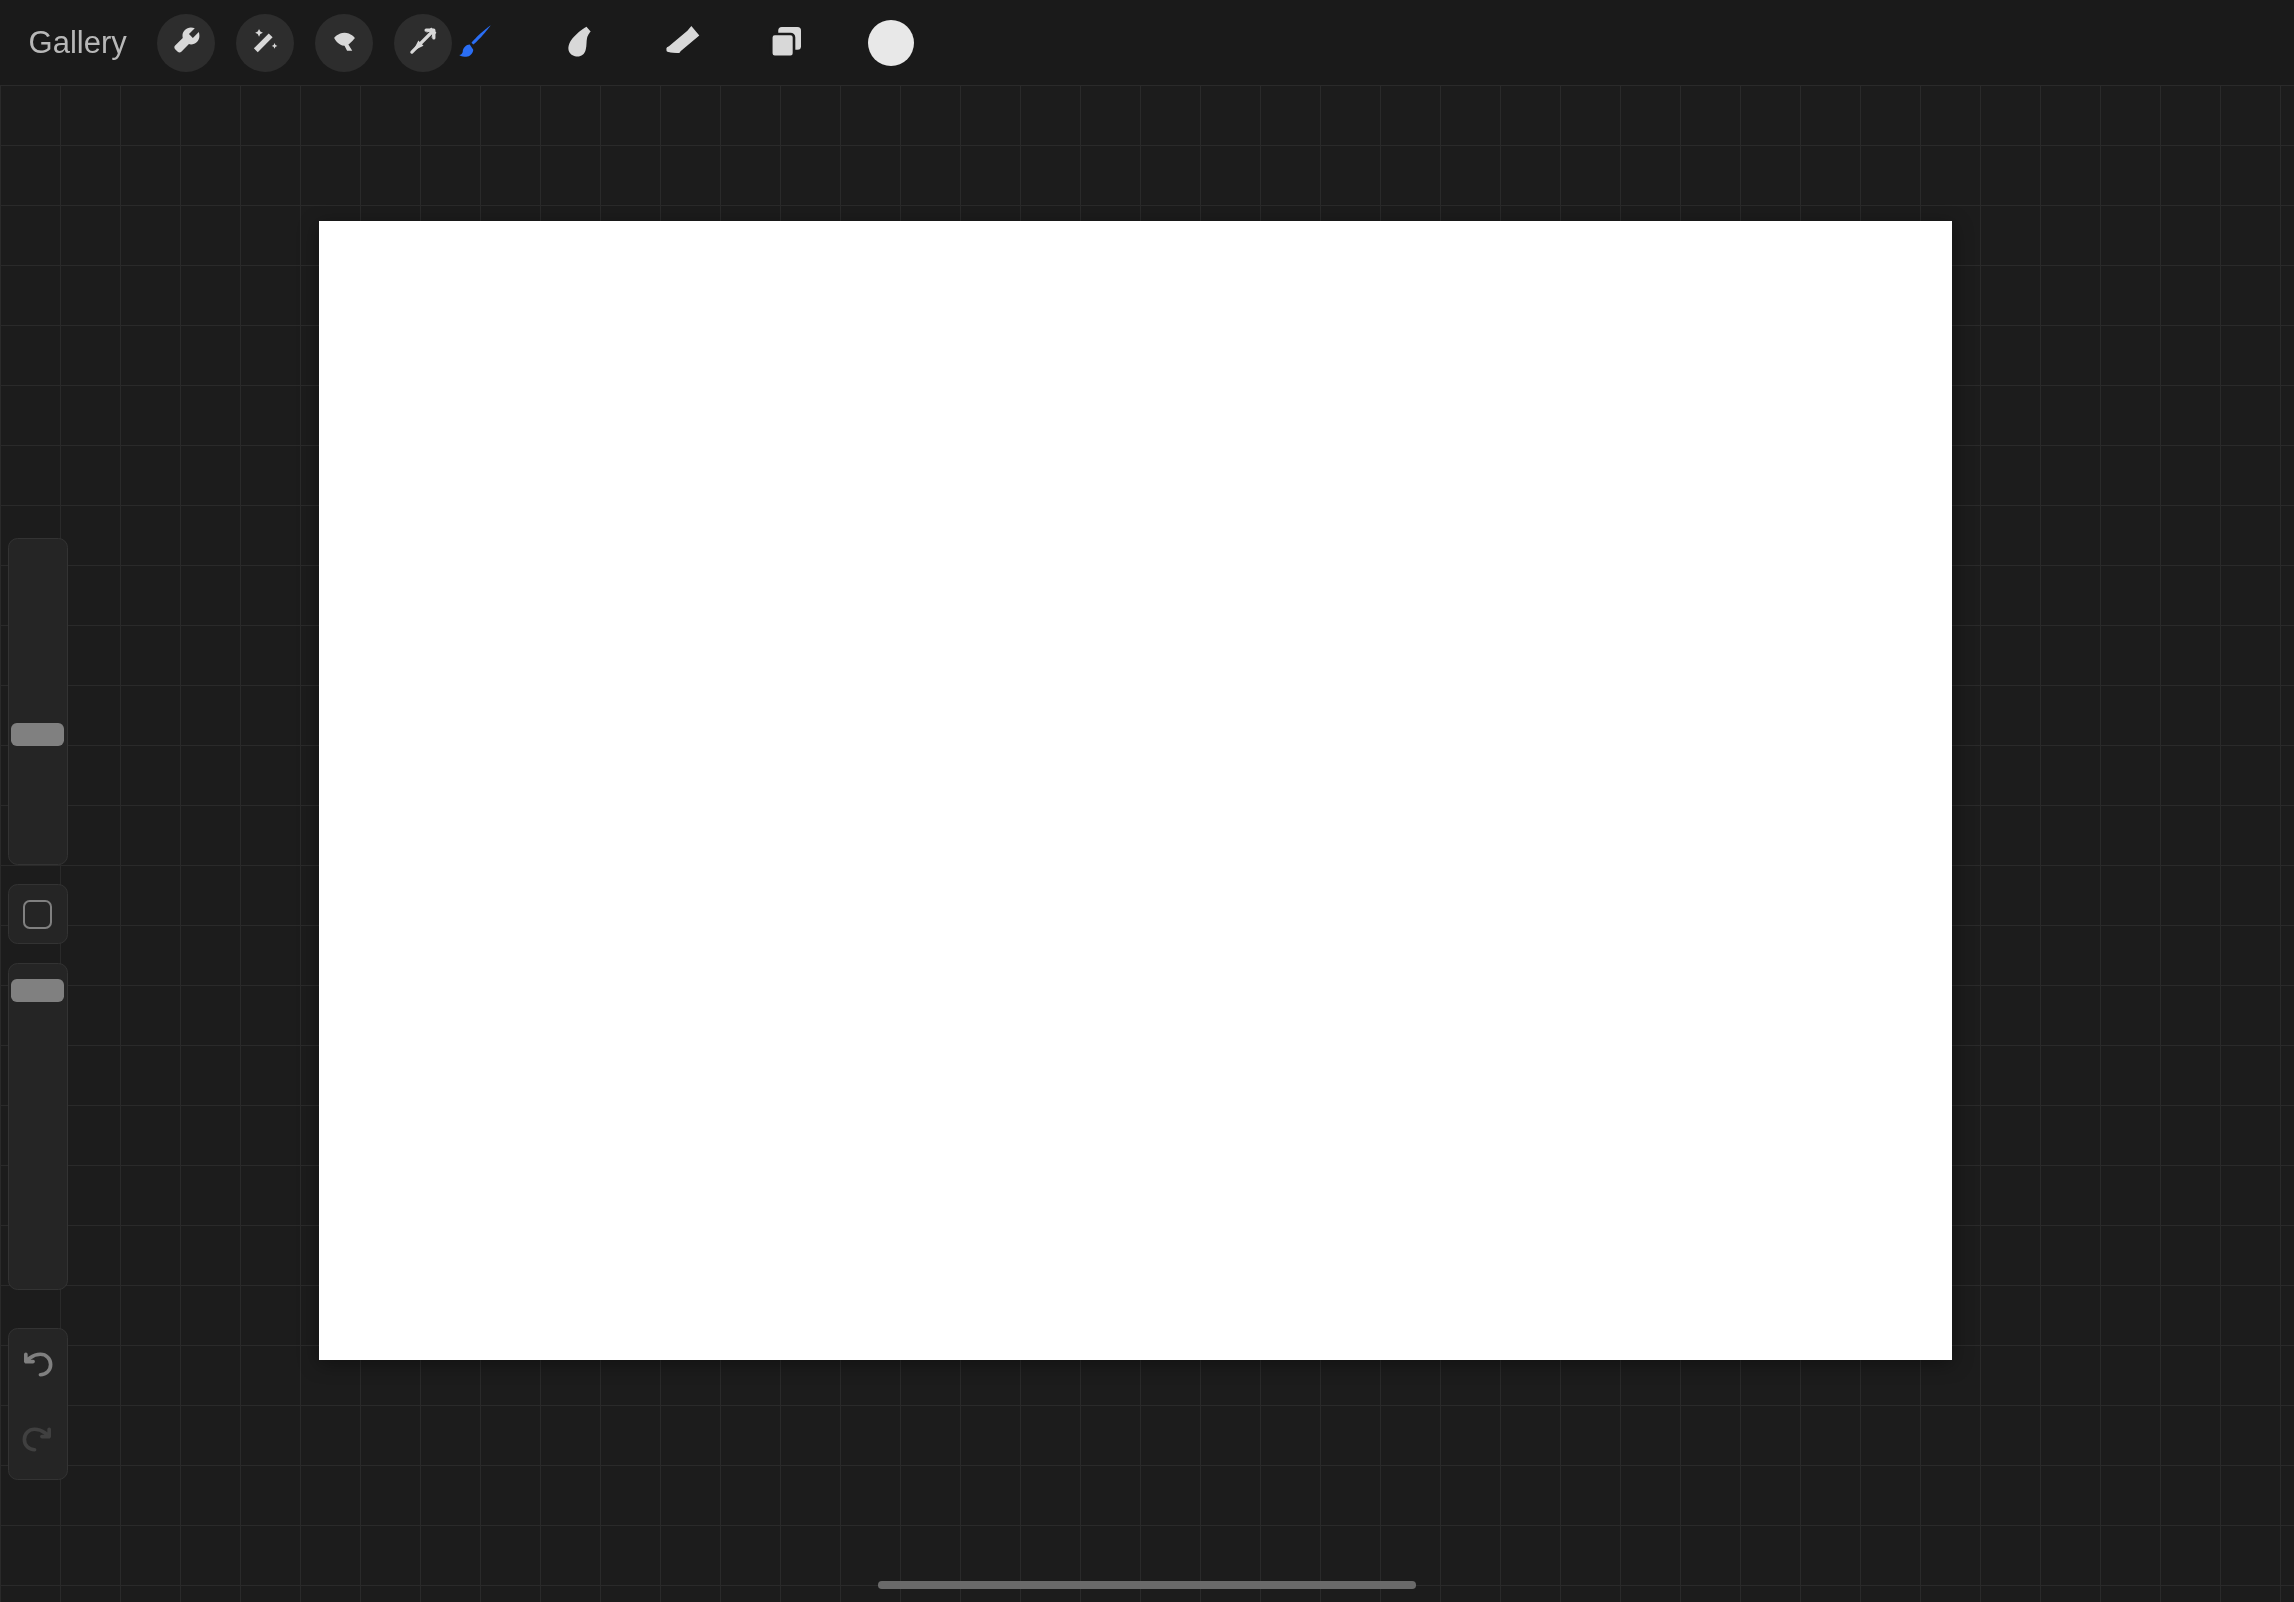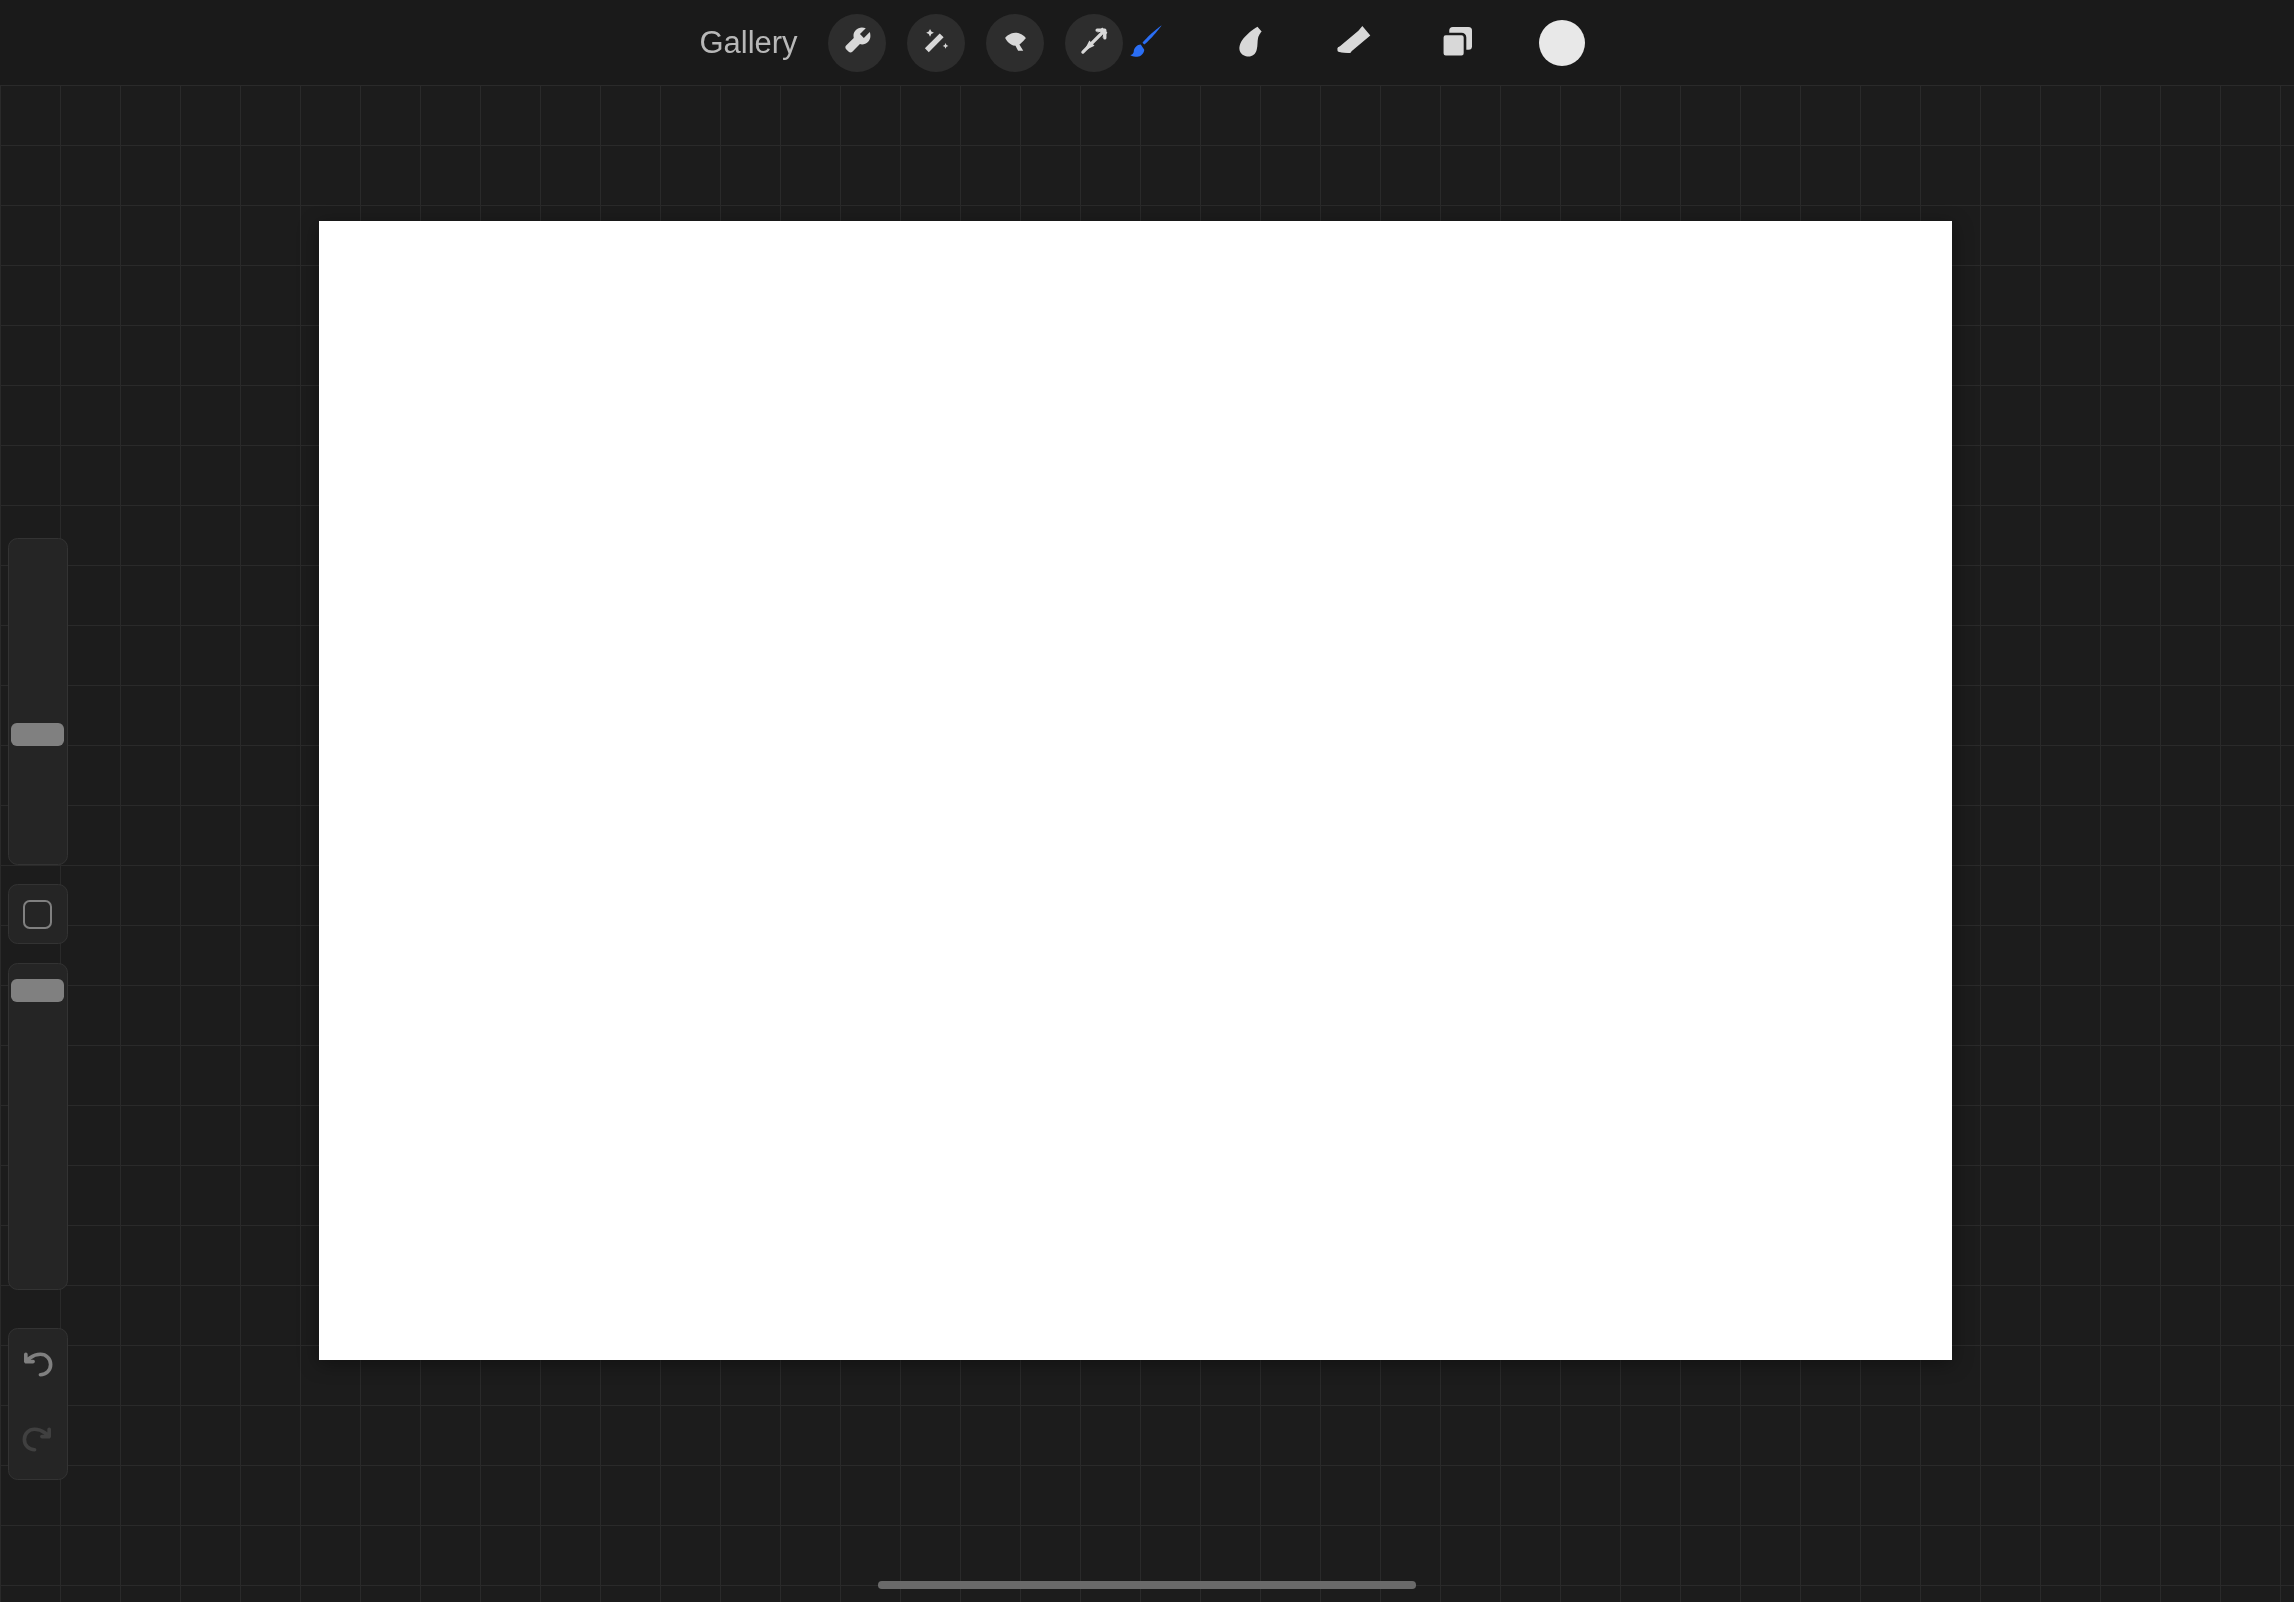--- a/index.html
+++ b/index.html
@@ -34,21 +34,21 @@
     
     .top-toolbar {
       position: absolute;
       top: 0;
       left: 0;
       right: 0;
       height: 85px;
       background: #1a1a1a;
       display: flex;
       align-items: center;
-      justify-content: center;
+      justify-content: flex-start;
       padding: 0 19px;
       z-index: 100;
     }
     
     .toolbar-left {
       display: flex;
       align-items: center;
       gap: 21px;
     }
     

